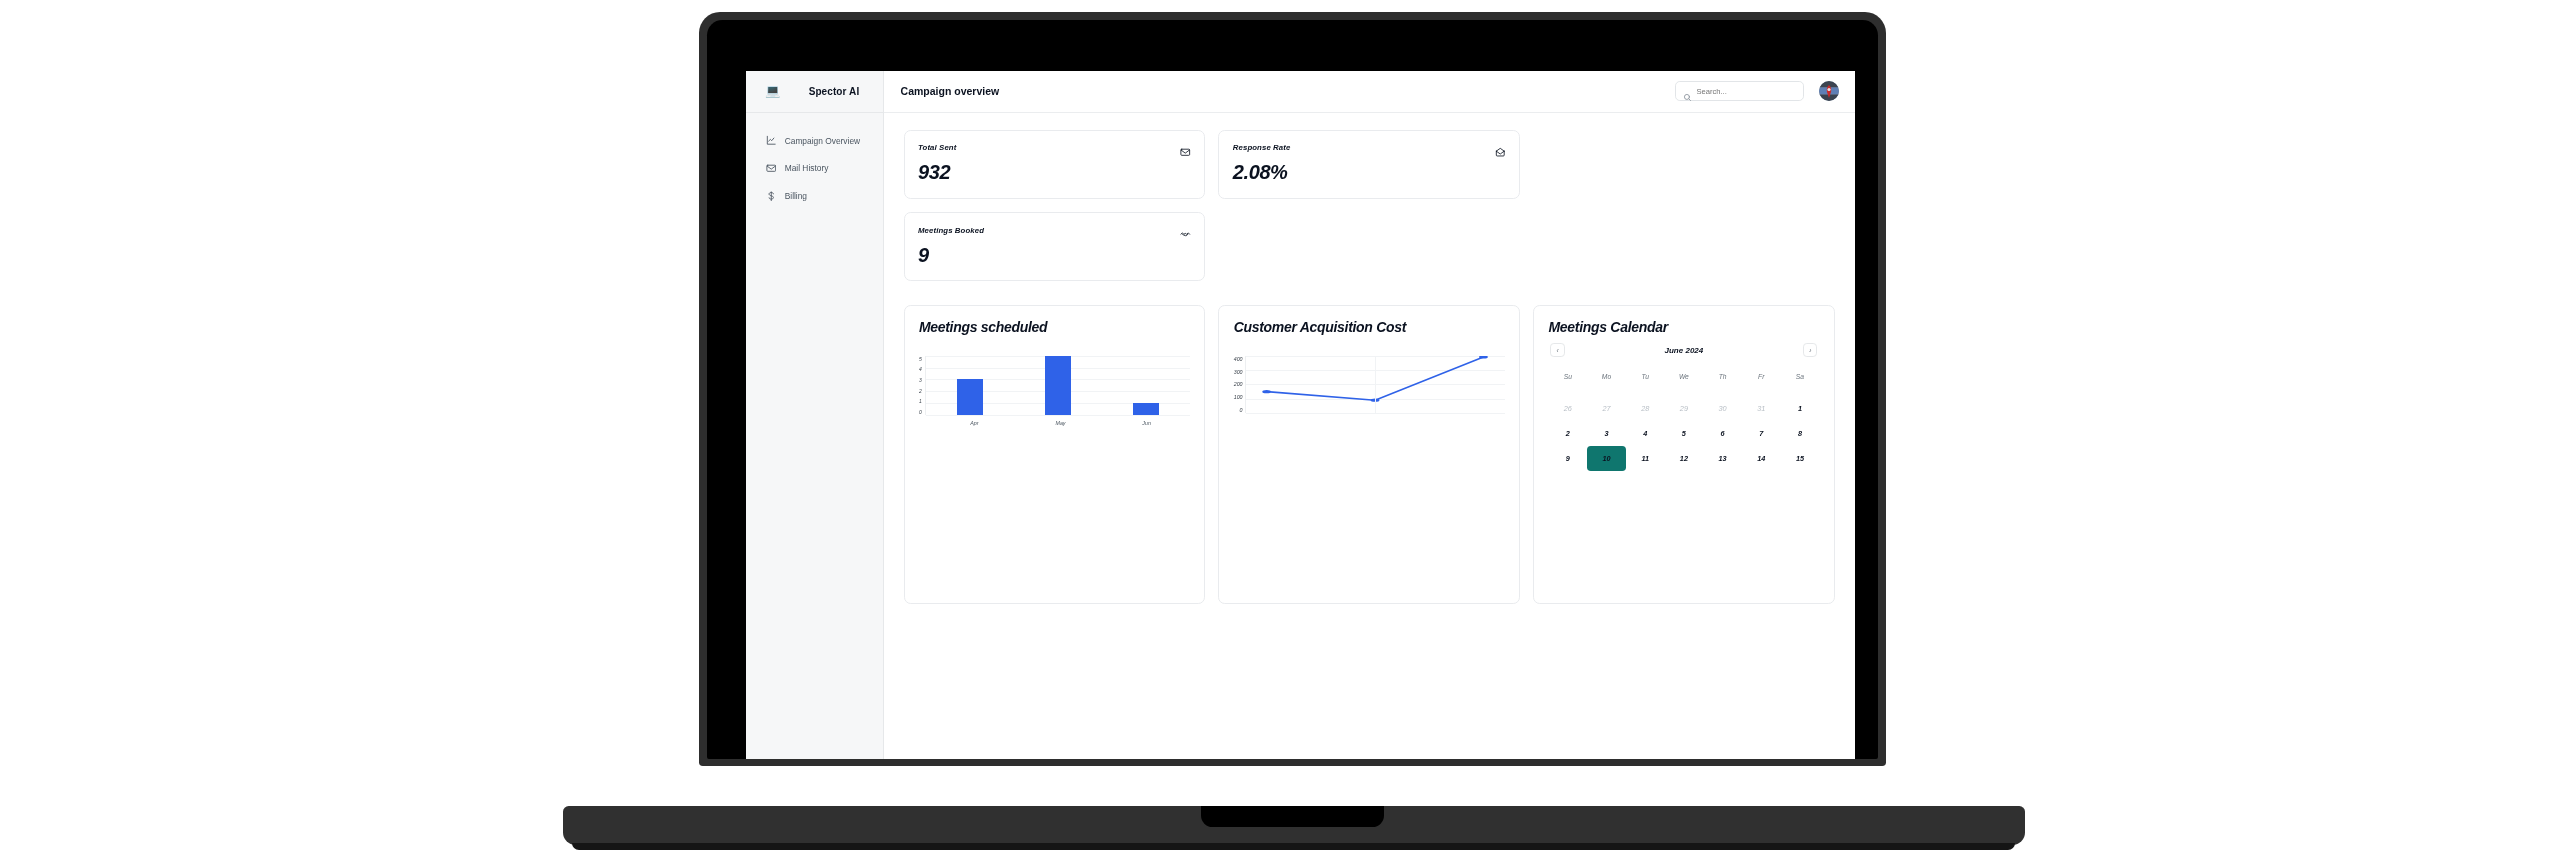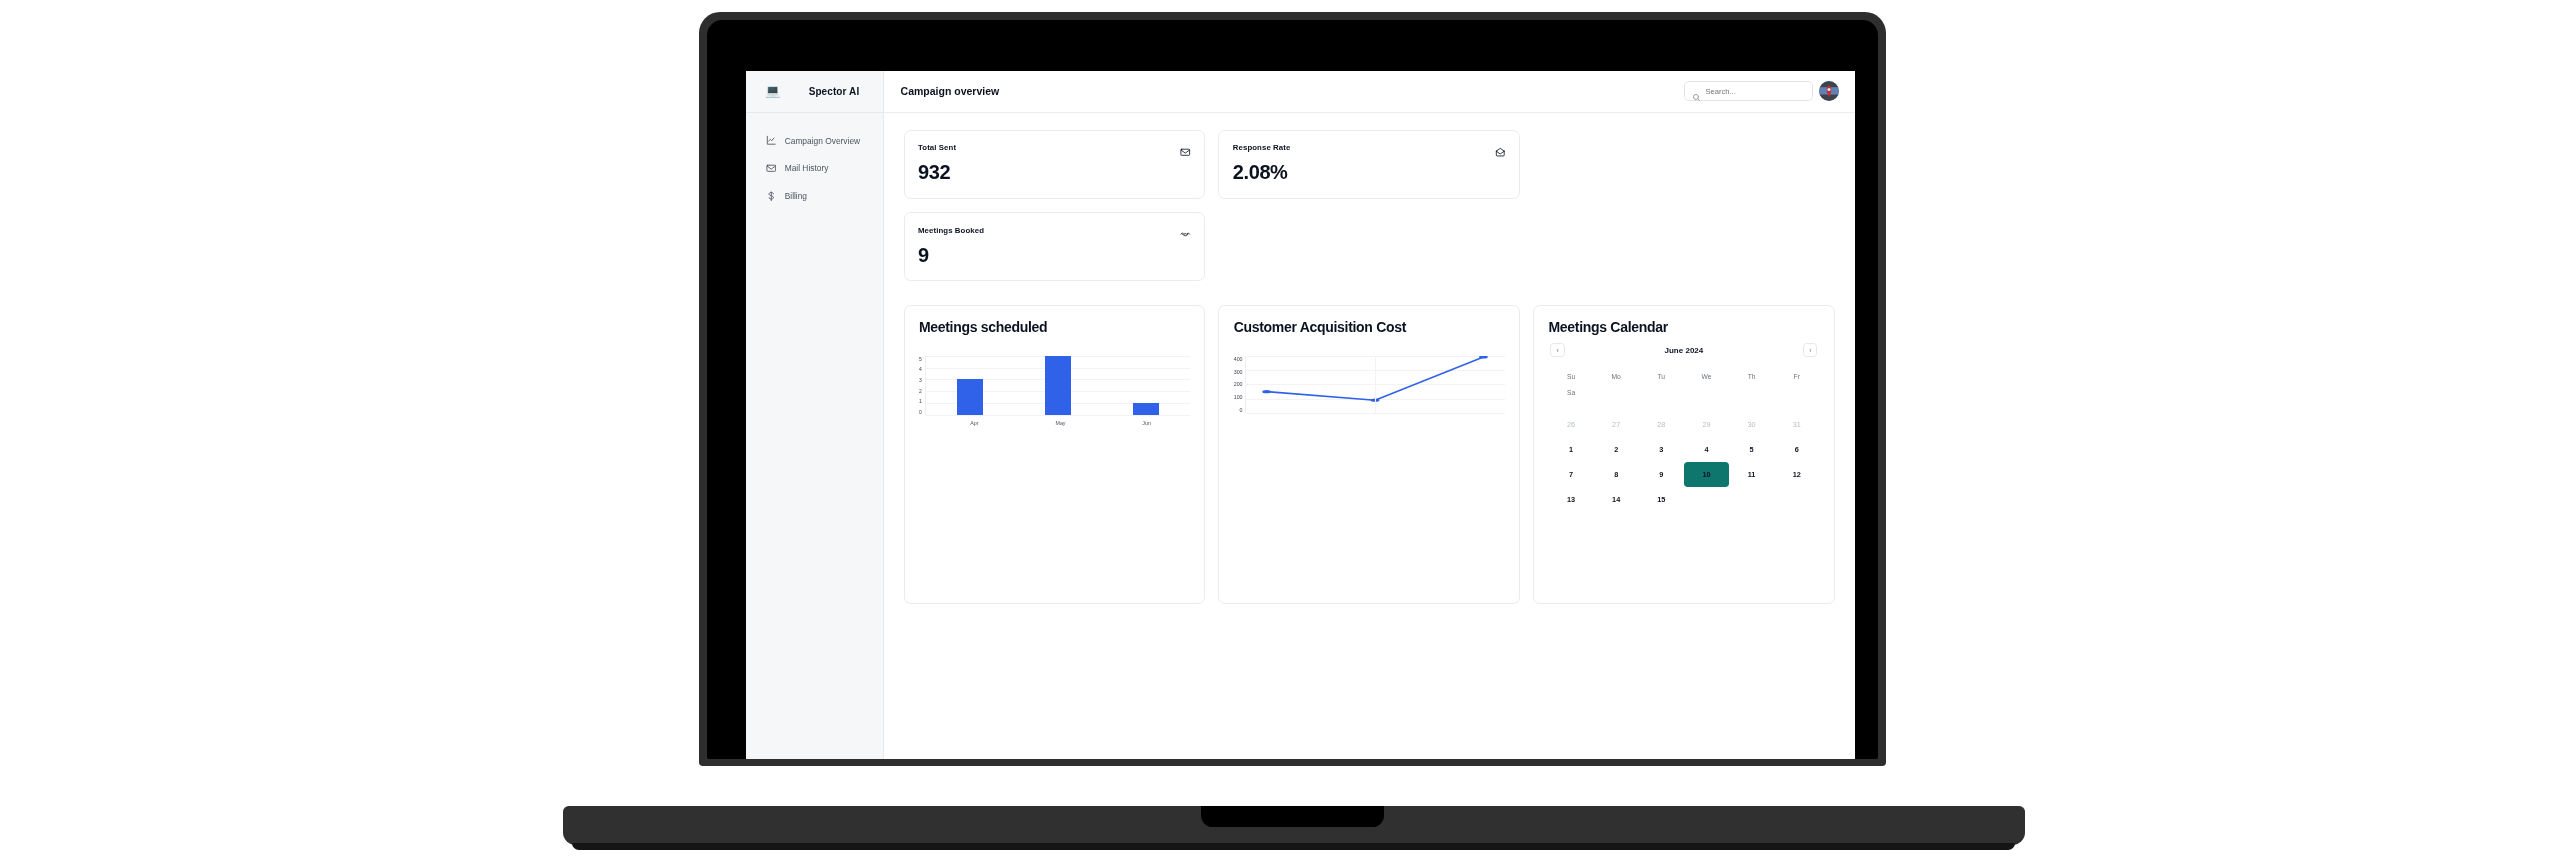--- a/index.html
+++ b/index.html
@@ -94,21 +94,21 @@
   
   #main { flex: 1; display: flex; flex-direction: column; background: #ffffff; min-width: 0; }
   #topbar {
     height: 42px; flex: 0 0 42px;
     display: flex; align-items: center;
     border-bottom: 1px solid #ebedef;
     padding: 0 15.3px 0 17px;
     gap: 11.4px;
   }
   #page-title { font-size: 10.5px; font-weight: bold; color: #0b1220; }
-  #topbar-right { margin-left: auto; display: flex; align-items: center; gap: 6px; }
+  #topbar-right { margin-left: auto; display: flex; align-items: center; gap: 15px; }
   #search-box {
     width: 129px; height: 20px;
     border: 1px solid #e2e5e8; border-radius: 4.8px;
     background: #ffffff;
     display: flex; align-items: center; gap: 4.8px;
     padding: 0 6.7px;
   }
   #search-box .s-ico { width: 8.6px; height: 8.6px; color: #8a939c; display:block; flex:0 0 8.6px;}
   #search-input {
     border: 0; outline: 0; background: transparent;
@@ -125,20 +125,21 @@
 
   
   #content {
     flex: 1; overflow: hidden;
     padding: 17px 20px 0 20px;
   }
   .grid {
     display: grid;
     grid-template-columns: repeat(3, 1fr);
     gap: 13.4px;
+    font-style: italic;
   }
   .card {
     background: #ffffff;
     border: 1px solid #e9ebee;
     border-radius: 6.7px;
   }
   .stat-card { padding: 12.4px 13.4px 0 13.4px; height: 69px; }
   .stat-head { display: flex; align-items: flex-start; justify-content: space-between; }
   .stat-label { font-size: 7.8px; font-weight: bold; color: #0b1220; letter-spacing: 0.1px; }
   .stat-ico { width: 10.5px; height: 10.5px; color: #0b1220; display:block; }
@@ -176,21 +177,21 @@
 
   
   .cal-nav { display: flex; align-items: center; justify-content: space-between;
              margin-top: 8px; padding: 0 1.9px; }
   .cal-arrow {
     width: 14.3px; height: 14.3px; border: 1px solid #e6e8ea; border-radius: 3.8px;
     display: flex; align-items: center; justify-content: center;
     color: #6b747d; font-size: 6.7px; cursor: pointer; background: #fff;
   }
   .cal-month { font-size: 8px; font-weight: bold; color: #0b1220; }
-  .cal-grid { display: grid; grid-template-columns: repeat(6, 1fr); margin-top: 11.4px; }
+  .cal-grid { display: grid; grid-template-columns: repeat(7, 1fr); margin-top: 11.4px; }
   .cal-dow {
     font-size: 6.7px; color: #6b747d; text-align: center; height: 16px;
     display: flex; align-items: center; justify-content: center;
   }
   .cal-day {
     font-size: 7.3px; font-weight: bold; color: #0b1220;
     height: 25px; display: flex; align-items: center; justify-content: center;
     border-radius: 3.8px; cursor: pointer;
   }
   .cal-day.muted { color: #b7bec5; font-weight: normal; }

